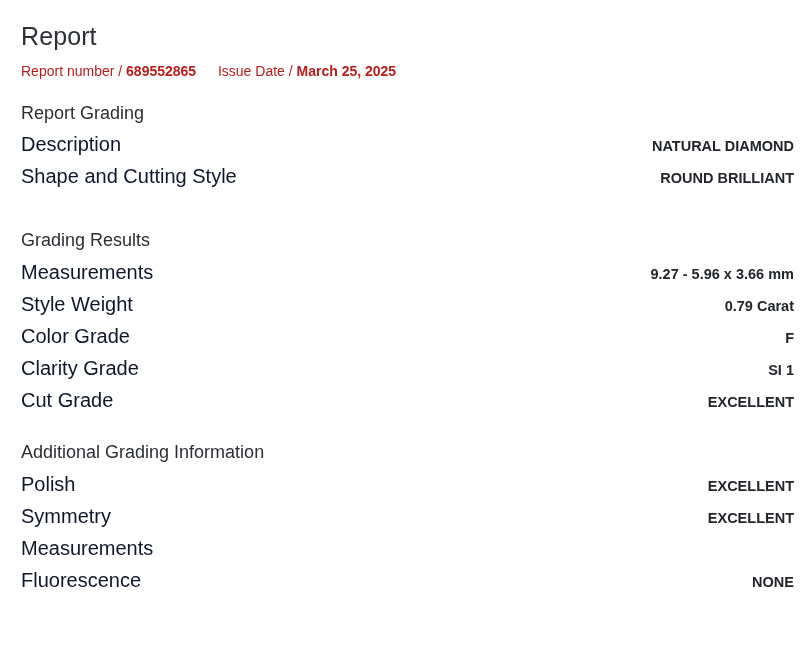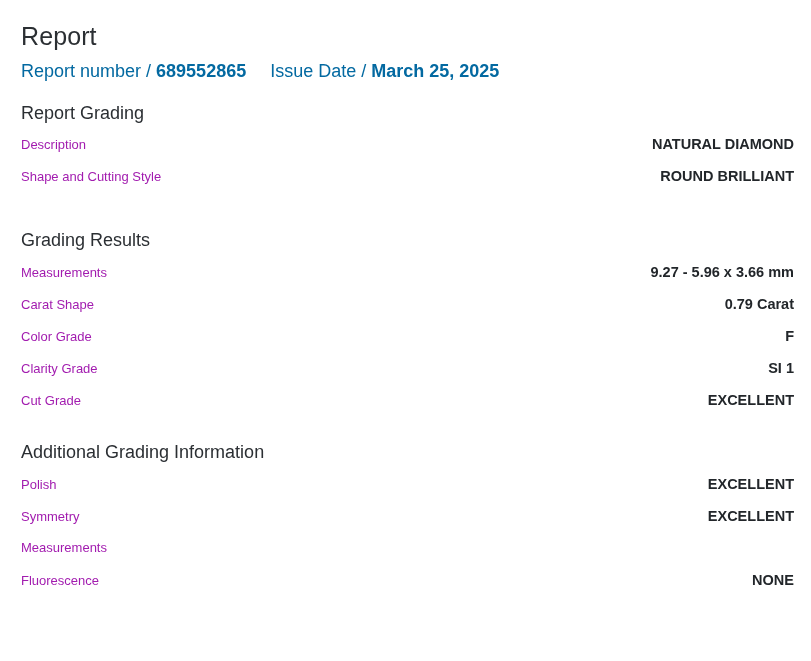--- a/index.html
+++ b/index.html
@@ -25,23 +25,23 @@
     font-size: 25px;
     font-weight: 400;
     color: #2b2f33;
     letter-spacing: 0.1px;
     margin: 0;
     padding-top: 7px;
     line-height: 30px;
   }
   .meta-line {
     margin-top: 11px;
-    font-size: 18px;
+    font-size: 14px;
     line-height: 18px;
-    color: #0369a1;
+    color: #b91c1c;
   }
   .meta-line .label {
     font-weight: 400;
   }
   .meta-line .value {
     font-weight: 700;
   }
   .meta-gap {
     display: inline-block;
     width: 14px;
@@ -59,23 +59,23 @@
   .rows { margin-top: 12px; }
   .rows.tight { margin-top: 11px; }
 
   .row {
     display: flex;
     align-items: baseline;
     justify-content: space-between;
     height: 32px;
   }
   .row .r-label {
-    font-size: 13px;
+    font-size: 20px;
     font-weight: 400;
-    color: #a21caf;
+    color: #0f172a;
     line-height: 18px;
   }
   .row .r-value {
     font-size: 14.5px;
     font-weight: 700;
     color: #22262a;
     text-align: right;
     line-height: 18px;
     white-space: nowrap;
   }
@@ -107,21 +107,21 @@
     </div>
   </div>
 
   <div class="section-title grading">Grading Results</div>
   <div class="rows">
     <div class="row">
       <span class="r-label">Measurements</span>
       <span class="r-value">9.27 - 5.96 x 3.66 mm</span>
     </div>
     <div class="row">
-      <span class="r-label">Carat Shape</span>
+      <span class="r-label">Style Weight</span>
       <span class="r-value">0.79 Carat</span>
     </div>
     <div class="row">
       <span class="r-label">Color Grade</span>
       <span class="r-value">F</span>
     </div>
     <div class="row">
       <span class="r-label">Clarity Grade</span>
       <span class="r-value">SI 1</span>
     </div>

